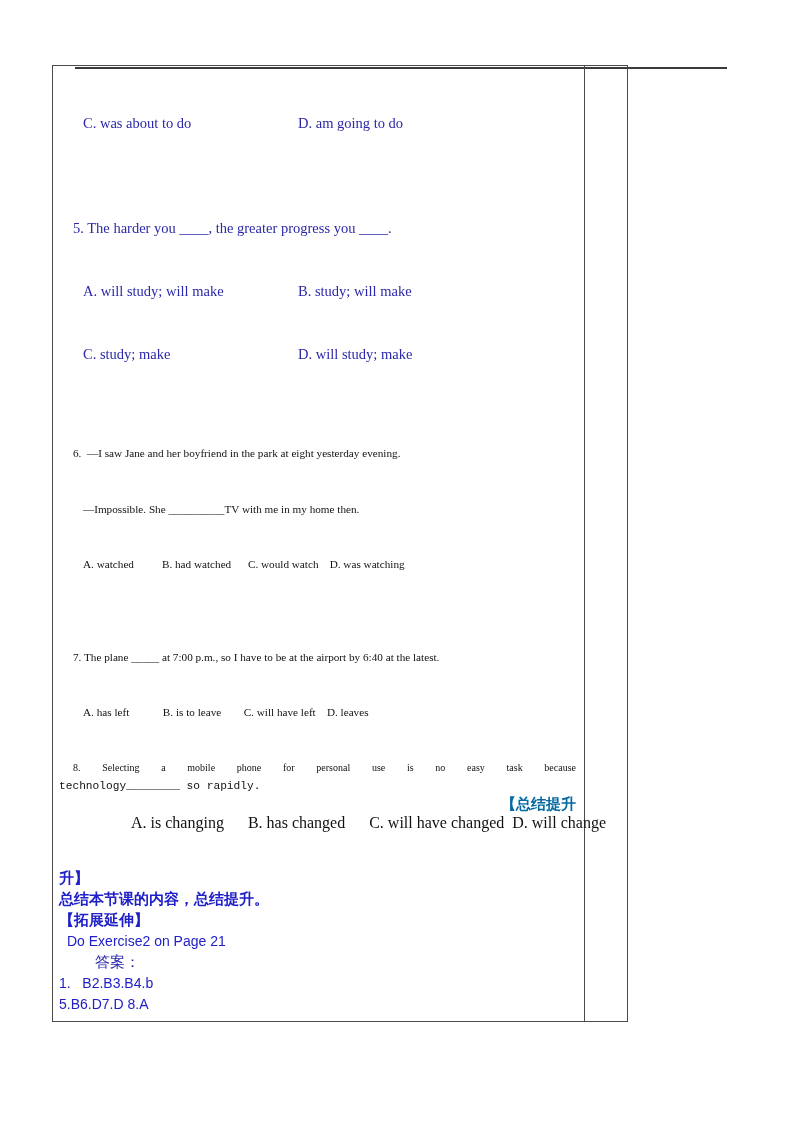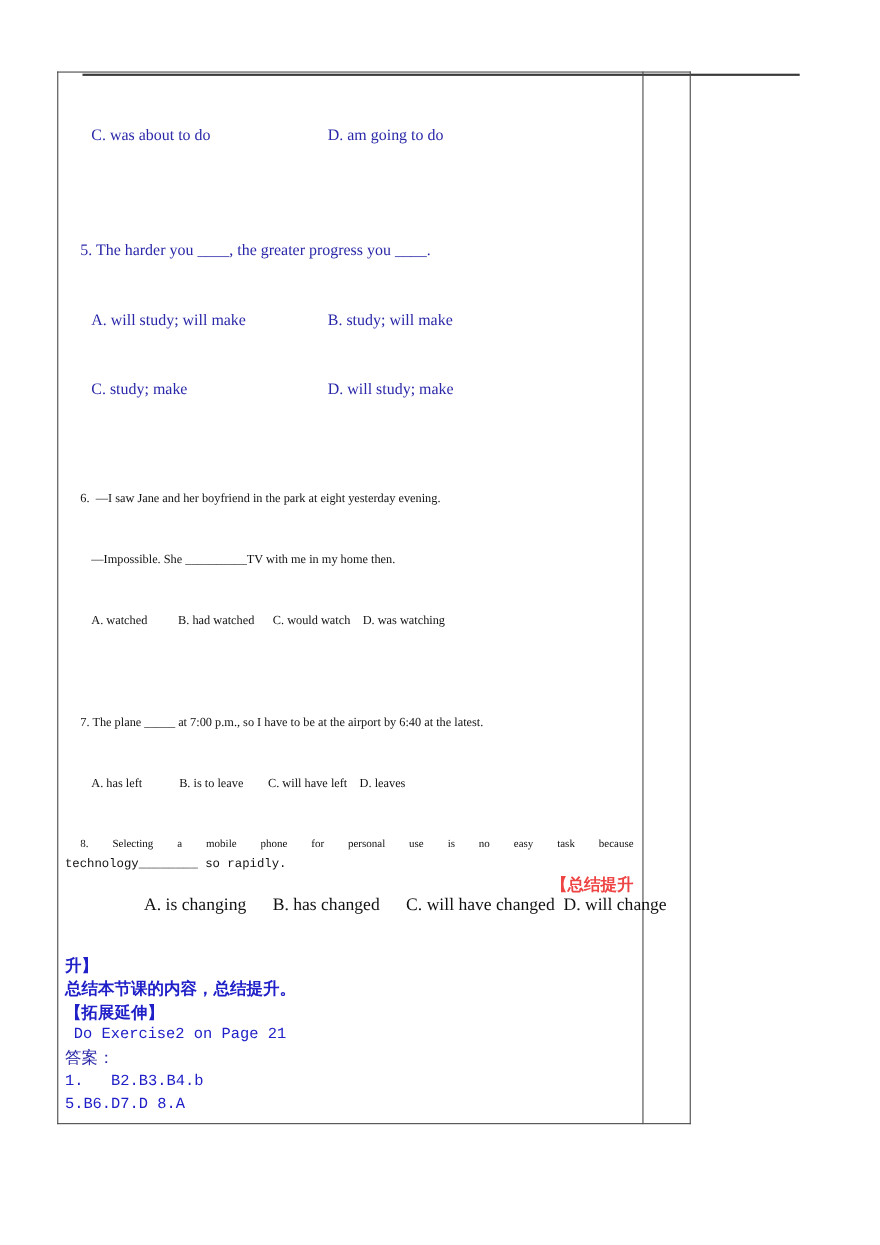--- a/index.html
+++ b/index.html
@@ -106,21 +106,21 @@
     color: #111111;
     font-family: "Liberation Serif", "DejaVu Serif", serif;
     font-size: 16px;
     line-height: 18.5px;
     padding-left: 24px;
   }
   .cn-head-inline {
     position: absolute;
     right: 2px;
     top: -2px;
-    color: #ef4444;
+    color: #0369a1;
     font-family: "DejaVu Sans", "Liberation Sans", sans-serif;
     font-size: 15px;
     font-weight: bold;
     line-height: 20px;
   }
 
   
   .cn-bold {
     color: #2020c8;
     font-family: "DejaVu Sans", "Liberation Sans", sans-serif;
@@ -128,24 +128,25 @@
     font-weight: bold;
     line-height: 21px;
     white-space: pre;
   }
   .cn-serif {
     color: #2a28a8;
     font-family: "Liberation Serif", "DejaVu Serif", serif;
     font-size: 15px;
     line-height: 21px;
     white-space: pre;
+    margin-left: 36px;
   }
   .latin-sans {
     color: #2020c8;
-    font-family: Liberation Mono, monospace;
+    font-family: Liberation Sans, sans-serif;
     font-size: 14px;
     line-height: 21px;
     white-space: pre;
   }
   .pad-left-sm { padding-left: 8px; }
 </style>
 </head>
 <body>
 
 <div class="header-rule"></div>

